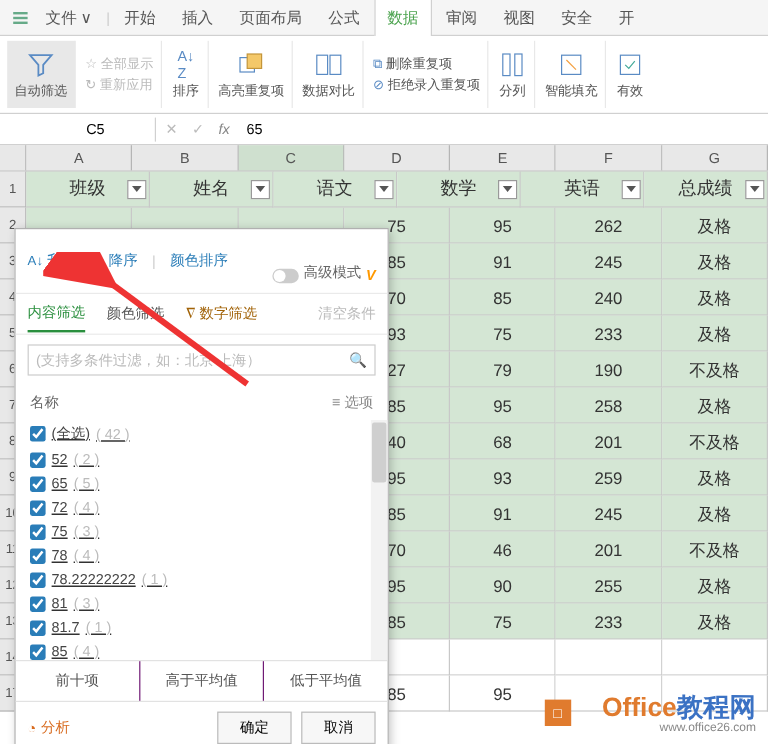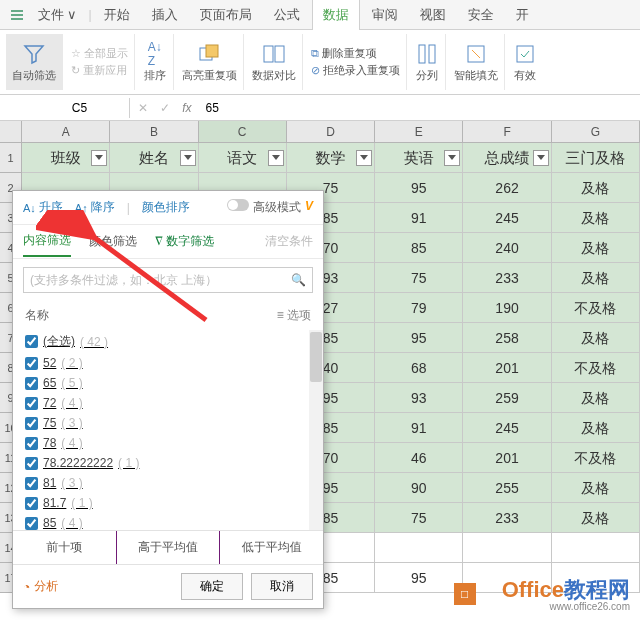--- a/index.html
+++ b/index.html
@@ -38,21 +38,21 @@
 .rowhead { width: 22px; text-align: center; line-height: 30px; border-right: 1px solid #b5b5b5; border-bottom: 1px solid #b5b5b5; background: #e8e8e8; color: #555; font-size: 11px; }
 .cell { flex: 1; border-right: 1px solid #c8c8c8; border-bottom: 1px solid #c8c8c8; text-align: center; line-height: 30px; background: #d4e6d4; font-size: 14px; color: #333; }
 .row1 .cell { font-size: 15px; font-weight: 500; position: relative; }
 .dropbtn { position: absolute; right: 2px; top: 50%; transform: translateY(-50%); width: 16px; height: 16px; background: #fff; border: 1px solid #999; display: flex; align-items: center; justify-content: center; }
 .dropbtn::after { content: ""; border-left: 4px solid transparent; border-right: 4px solid transparent; border-top: 5px solid #555; }
 
 
 .panel { position: absolute; left: 12px; top: 190px; width: 312px; background: #fff; border: 1px solid #b0b0b0; box-shadow: 2px 2px 8px rgba(0,0,0,0.25); z-index: 50; }
 .prow { display: flex; align-items: center; padding: 8px 10px; gap: 12px; border-bottom: 1px solid #eaeaea; font-size: 12px; }
 .plink { color: #2a7db8; display: flex; align-items: center; gap: 3px; }
-.toggle { margin-left: auto; display: flex; align-items: flex-start; gap: 4px; color: #666; }
+.toggle { margin-left: auto; display: flex; align-items: flex-end; gap: 4px; color: #666; margin-top: 20px; }
 .toggle .sw { width: 22px; height: 12px; background: #ccc; border-radius: 6px; position: relative; }
 .toggle .sw::after { content: ""; position: absolute; left: 1px; top: 1px; width: 10px; height: 10px; background: #fff; border-radius: 50%; }
 .vletter { color: #ff9900; font-style: italic; font-weight: bold; }
 .ptabs { display: flex; padding: 0 10px; gap: 18px; font-size: 12px; align-items: center; height: 34px; border-bottom: 1px solid #eaeaea; }
 .ptab { padding: 6px 0; color: #555; cursor: pointer; }
 .ptab.active { color: #2a8f3e; border-bottom: 2px solid #2a8f3e; }
 .pclear { color: #bbb; }
 .psearch { margin: 8px 10px; border: 1px solid #ccc; height: 26px; display: flex; align-items: center; padding: 0 6px; color: #bbb; }
 .psearch .mag { margin-left: auto; color: #999; }
 .listhead { display: flex; padding: 6px 12px; color: #666; font-size: 12px; }
@@ -214,21 +214,20 @@
     <div class="colhead">G</div>
   </div>
   <div class="row row1">
     <div class="rowhead">1</div>
     <div class="cell"><span>班级</span><span class="dropbtn"></span></div>
     <div class="cell"><span>姓名</span><span class="dropbtn"></span></div>
     <div class="cell"><span>语文</span><span class="dropbtn"></span></div>
     <div class="cell"><span>数学</span><span class="dropbtn"></span></div>
     <div class="cell"><span>英语</span><span class="dropbtn"></span></div>
     <div class="cell"><span>总成绩</span><span class="dropbtn"></span></div>
-    <div class="cell"><span>三门及格</span></div>
   </div>
   <div id="datarows">
       <div class="row">
         <div class="rowhead">2</div>
         <div class="cell"></div>
         <div class="cell"></div>
         <div class="cell"></div>
         <div class="cell">75</div>
         <div class="cell">95</div>
         <div class="cell">262</div>
@@ -383,21 +382,21 @@
       </span>
     <span class="toggle">
         <span class="sw"></span>
         <span>高级模式</span> 
         <span class="vletter">V</span>
       </span>
   </div>
   <div class="ptabs">
     <span class="ptab active">内容筛选</span>
     <span class="ptab">颜色筛选</span>
-    <span class="ptab" style="color:#15803d;"><span>∇</span> <span>数字筛选</span></span>
+    <span class="ptab" style="color:#a16207;"><span>∇</span> <span>数字筛选</span></span>
     <span class="pclear" style="margin-left:auto;">清空条件</span>
   </div>
   <div class="psearch">
     <span>(支持多条件过滤，如：北京  上海）</span>
     <span class="mag">🔍</span>
   </div>
   <div class="listhead">
     <span>名称</span>
     <span class="opt">≡ <span>选项</span></span>
   </div>

